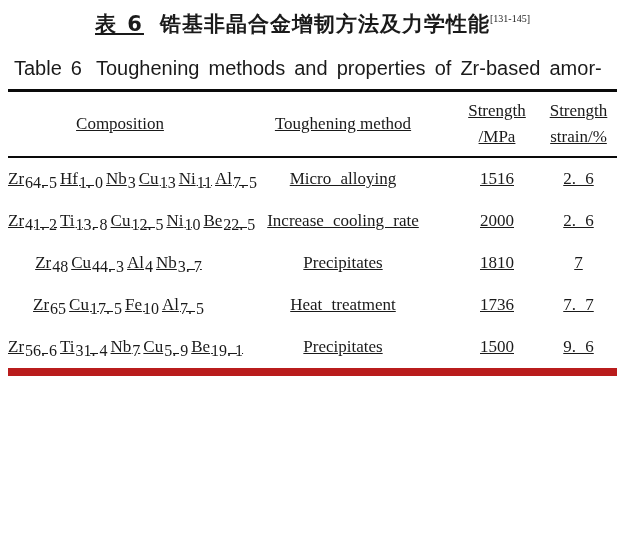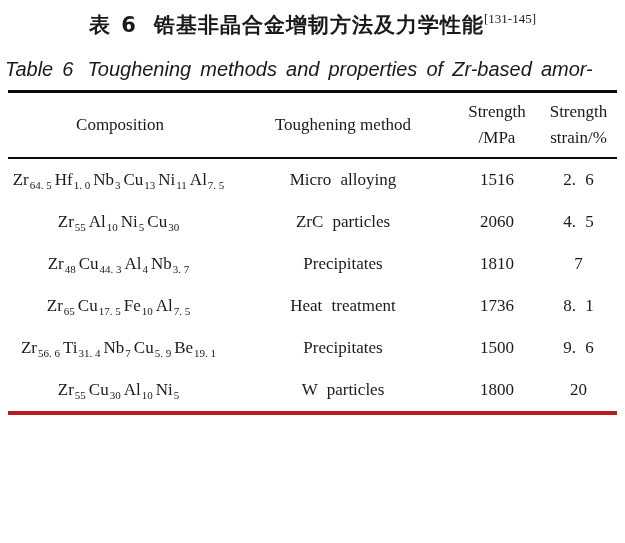--- a/index.html
+++ b/index.html
@@ -16,46 +16,46 @@
   }
   .caption-cn {
     margin-top: 5px;
     text-align: center;
     font-family: "DejaVu Sans", sans-serif;
     font-weight: bold;
     font-size: 21px;
     line-height: 30px;
     letter-spacing: 1px;
   }
-  .caption-cn .cap-label { margin-right: 16px; letter-spacing: 2px; }
+  .caption-cn .cap-label { margin-right: 16px; letter-spacing: 2px; text-decoration: underline; }
   .ref-sup {
     font-family: "Liberation Serif", serif;
     font-weight: normal;
-    font-size: 13px;
+    font-size: 10px;
     letter-spacing: 0;
     position: relative;
     top: -1px;
   }
   .caption-en {
-    margin: 10px 5px 0 5px;
+    margin: 10px 5px 0 14px;
     font-family: "Liberation Sans", sans-serif;
     font-size: 20px;
     line-height: 38px;
     word-spacing: 3.5px;
-    font-style: italic;
   }
   .caption-en .cap-label { margin-right: 14px; }
   .caption-en .cap-line2 { display: block; margin-left: 96px; }
   table.data-table {
     margin: 2px 8px 0 8px;
     width: 609px;
     border-collapse: collapse;
     table-layout: fixed;
     border-top: 3px solid #0a0a0a;
-    border-bottom: 4px solid #b91c1c;
+    border-bottom: 8px solid #b91c1c;
+    text-decoration: underline;
   }
   thead th {
     height: 64px;
     border-bottom: 2px solid #0a0a0a;
     font-weight: normal;
     font-size: 17px;
     text-align: center;
     vertical-align: middle;
     padding: 0;
   }
@@ -64,21 +64,21 @@
     height: 42px;
     font-size: 17px;
     text-align: center;
     vertical-align: middle;
     white-space: nowrap;
     word-spacing: 5px;
     padding: 0;
   }
   tbody td.composition-cell { word-spacing: 0; }
   tbody td sub {
-    font-size: 11px;
+    font-size: 16px;
     line-height: 0;
     margin-left: 1px;
     margin-right: 3px;
   }
 </style>
 </head>
 <body>
 
 <div>
 
@@ -116,45 +116,39 @@
       </tr>
     </thead>
     <tbody>
         <tr>
           <td class="composition-cell">Zr<sub>64. 5</sub>Hf<sub>1. 0</sub>Nb<sub>3</sub>Cu<sub>13</sub>Ni<sub>11</sub>Al<sub>7. 5</sub></td>
           <td>Micro alloying</td>
           <td>1516</td>
           <td>2. 6</td>
         </tr>
         <tr>
-          <td class="composition-cell">Zr<sub>55</sub>Al<sub>10</sub>Ni<sub>5</sub>Cu<sub>30</sub></td>
-          <td>ZrC particles</td>
-          <td>2060</td>
-          <td>4. 5</td>
+          <td class="composition-cell">Zr<sub>41. 2</sub>Ti<sub>13. 8</sub>Cu<sub>12. 5</sub>Ni<sub>10</sub>Be<sub>22. 5</sub></td>
+          <td>Increase cooling rate</td>
+          <td>2000</td>
+          <td>2. 6</td>
         </tr>
         <tr>
           <td class="composition-cell">Zr<sub>48</sub>Cu<sub>44. 3</sub>Al<sub>4</sub>Nb<sub>3. 7</sub></td>
           <td>Precipitates</td>
           <td>1810</td>
           <td>7</td>
         </tr>
         <tr>
           <td class="composition-cell">Zr<sub>65</sub>Cu<sub>17. 5</sub>Fe<sub>10</sub>Al<sub>7. 5</sub></td>
           <td>Heat treatment</td>
           <td>1736</td>
-          <td>8. 1</td>
+          <td>7. 7</td>
         </tr>
         <tr>
           <td class="composition-cell">Zr<sub>56. 6</sub>Ti<sub>31. 4</sub>Nb<sub>7</sub>Cu<sub>5. 9</sub>Be<sub>19. 1</sub></td>
           <td>Precipitates</td>
           <td>1500</td>
           <td>9. 6</td>
         </tr>
-        <tr>
-          <td class="composition-cell">Zr<sub>55</sub>Cu<sub>30</sub>Al<sub>10</sub>Ni<sub>5</sub></td>
-          <td>W particles</td>
-          <td>1800</td>
-          <td>20</td>
-        </tr>
       </tbody>
   </table>
 
 </div>
 
 </body></html>

